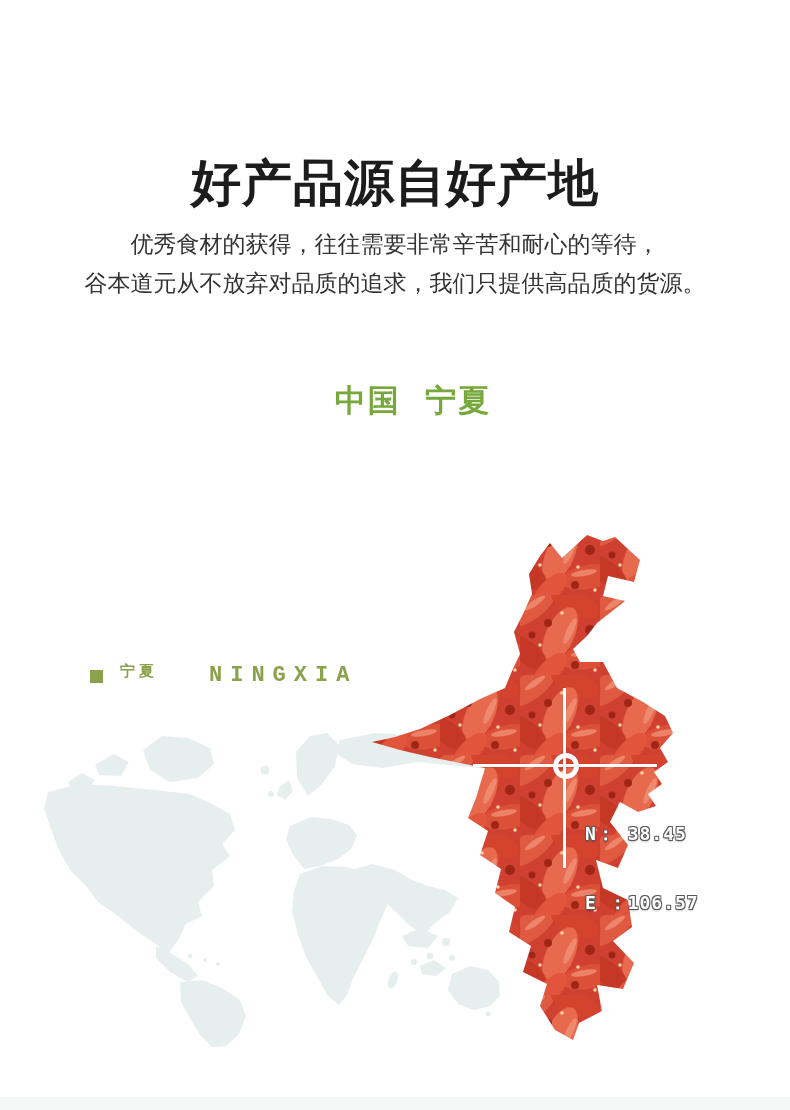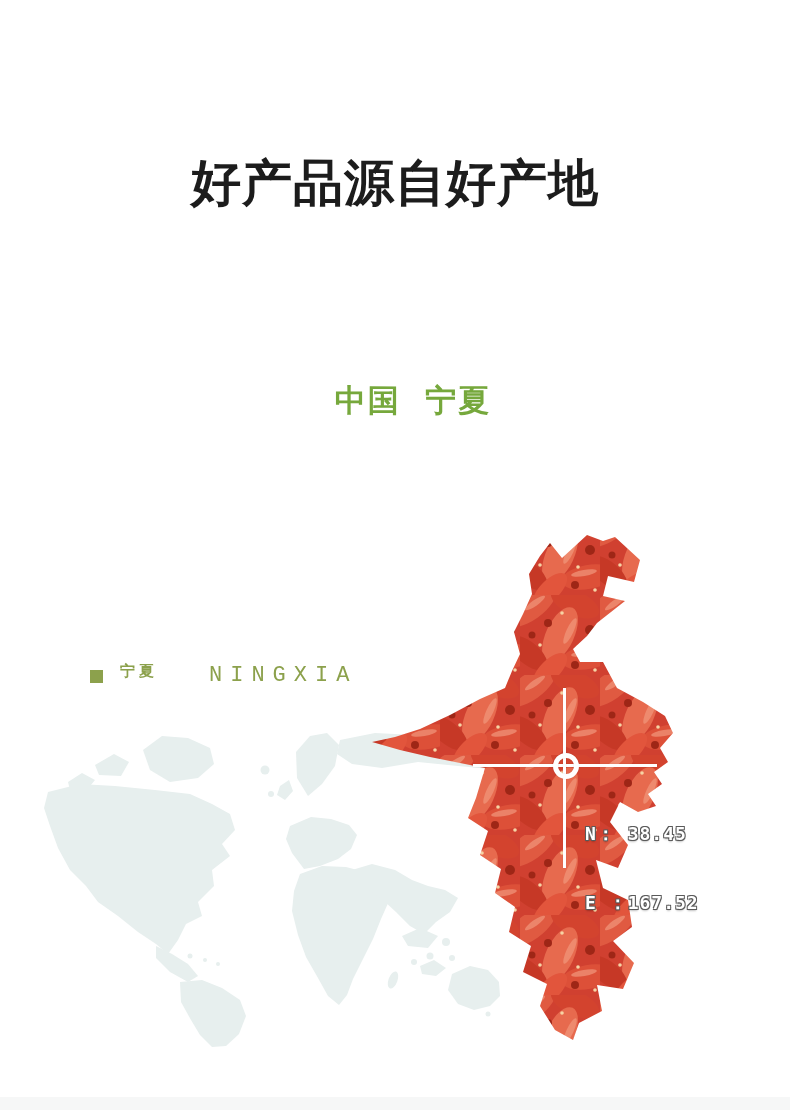--- a/index.html
+++ b/index.html
@@ -48,21 +48,21 @@
     position:absolute;left:90px;top:10px;
     width:13px;height:13px;background:var(--legend_olive);
   }
   .legend-cn{
     position:absolute;left:120px;top:2px;
     font-size:15px;font-weight:bold;letter-spacing:4px;
     color:var(--legend_olive);
   }
   .legend-en{
     position:absolute;left:209px;top:3px;
-    font-size:22px;font-weight:normal;letter-spacing:8px;
+    font-size:22px;font-weight:bold;letter-spacing:8px;
     color:var(--legend_olive);
     font-family:"Liberation Mono","DejaVu Sans Mono",monospace;
   }
   
   .world-map{position:absolute;left:0;top:690px;width:790px;height:420px;}
   .world-map path,.world-map circle,.world-map ellipse{fill:var(--map_fill);}
   .ningxia{position:absolute;left:360px;top:515px;width:340px;height:540px;}
   
   .cross-h{
     position:absolute;left:473px;top:764px;width:184px;height:3px;
@@ -91,20 +91,22 @@
     position:absolute;left:0;top:1097px;width:100%;height:13px;
     background:#f6f7f7;
   }
 </style>
 </head>
 <body>
 
 <div class="page">
 
   <h1 class="title">好产品源自好产地</h1>
+  <p class="subtitle line1">优秀食材的获得，往往需要非常辛苦和耐心的等待，</p>
+  <p class="subtitle line2">谷本道元从不放弃对品质的追求，我们只提供高品质的货源。</p>
   <div class="origin">中国 宁夏</div>
 
   <div class="legend">
     <span class="legend-square"></span>
     <span class="legend-cn">宁夏</span>
     <span class="legend-en">NINGXIA</span>
   </div>
 
   <svg class="world-map" viewBox="0 0 790 420" aria-hidden="true">
     <path d="M143,60 L162,46 L188,48 L210,58 L214,74 L198,88 L170,92 L150,80 Z"></path>
@@ -174,17 +176,17 @@
       L35,222 L60,214 L90,200 L120,184 L145,173
       L152,156 L160,139 L154,117 L163,99 L172,79 L169,59 Z"></path>
   </svg>
 
   <div class="cross-h"></div>
   <div class="cross-v"></div>
   <div class="cross-ring"></div>
 
   <div class="coords">
     <div>N： 38.45</div>
-    <div>E ：167.52</div>
+    <div>E ：106.57</div>
   </div>
 
   <div class="bottom-band"></div>
 </div>
 
 </body></html>

